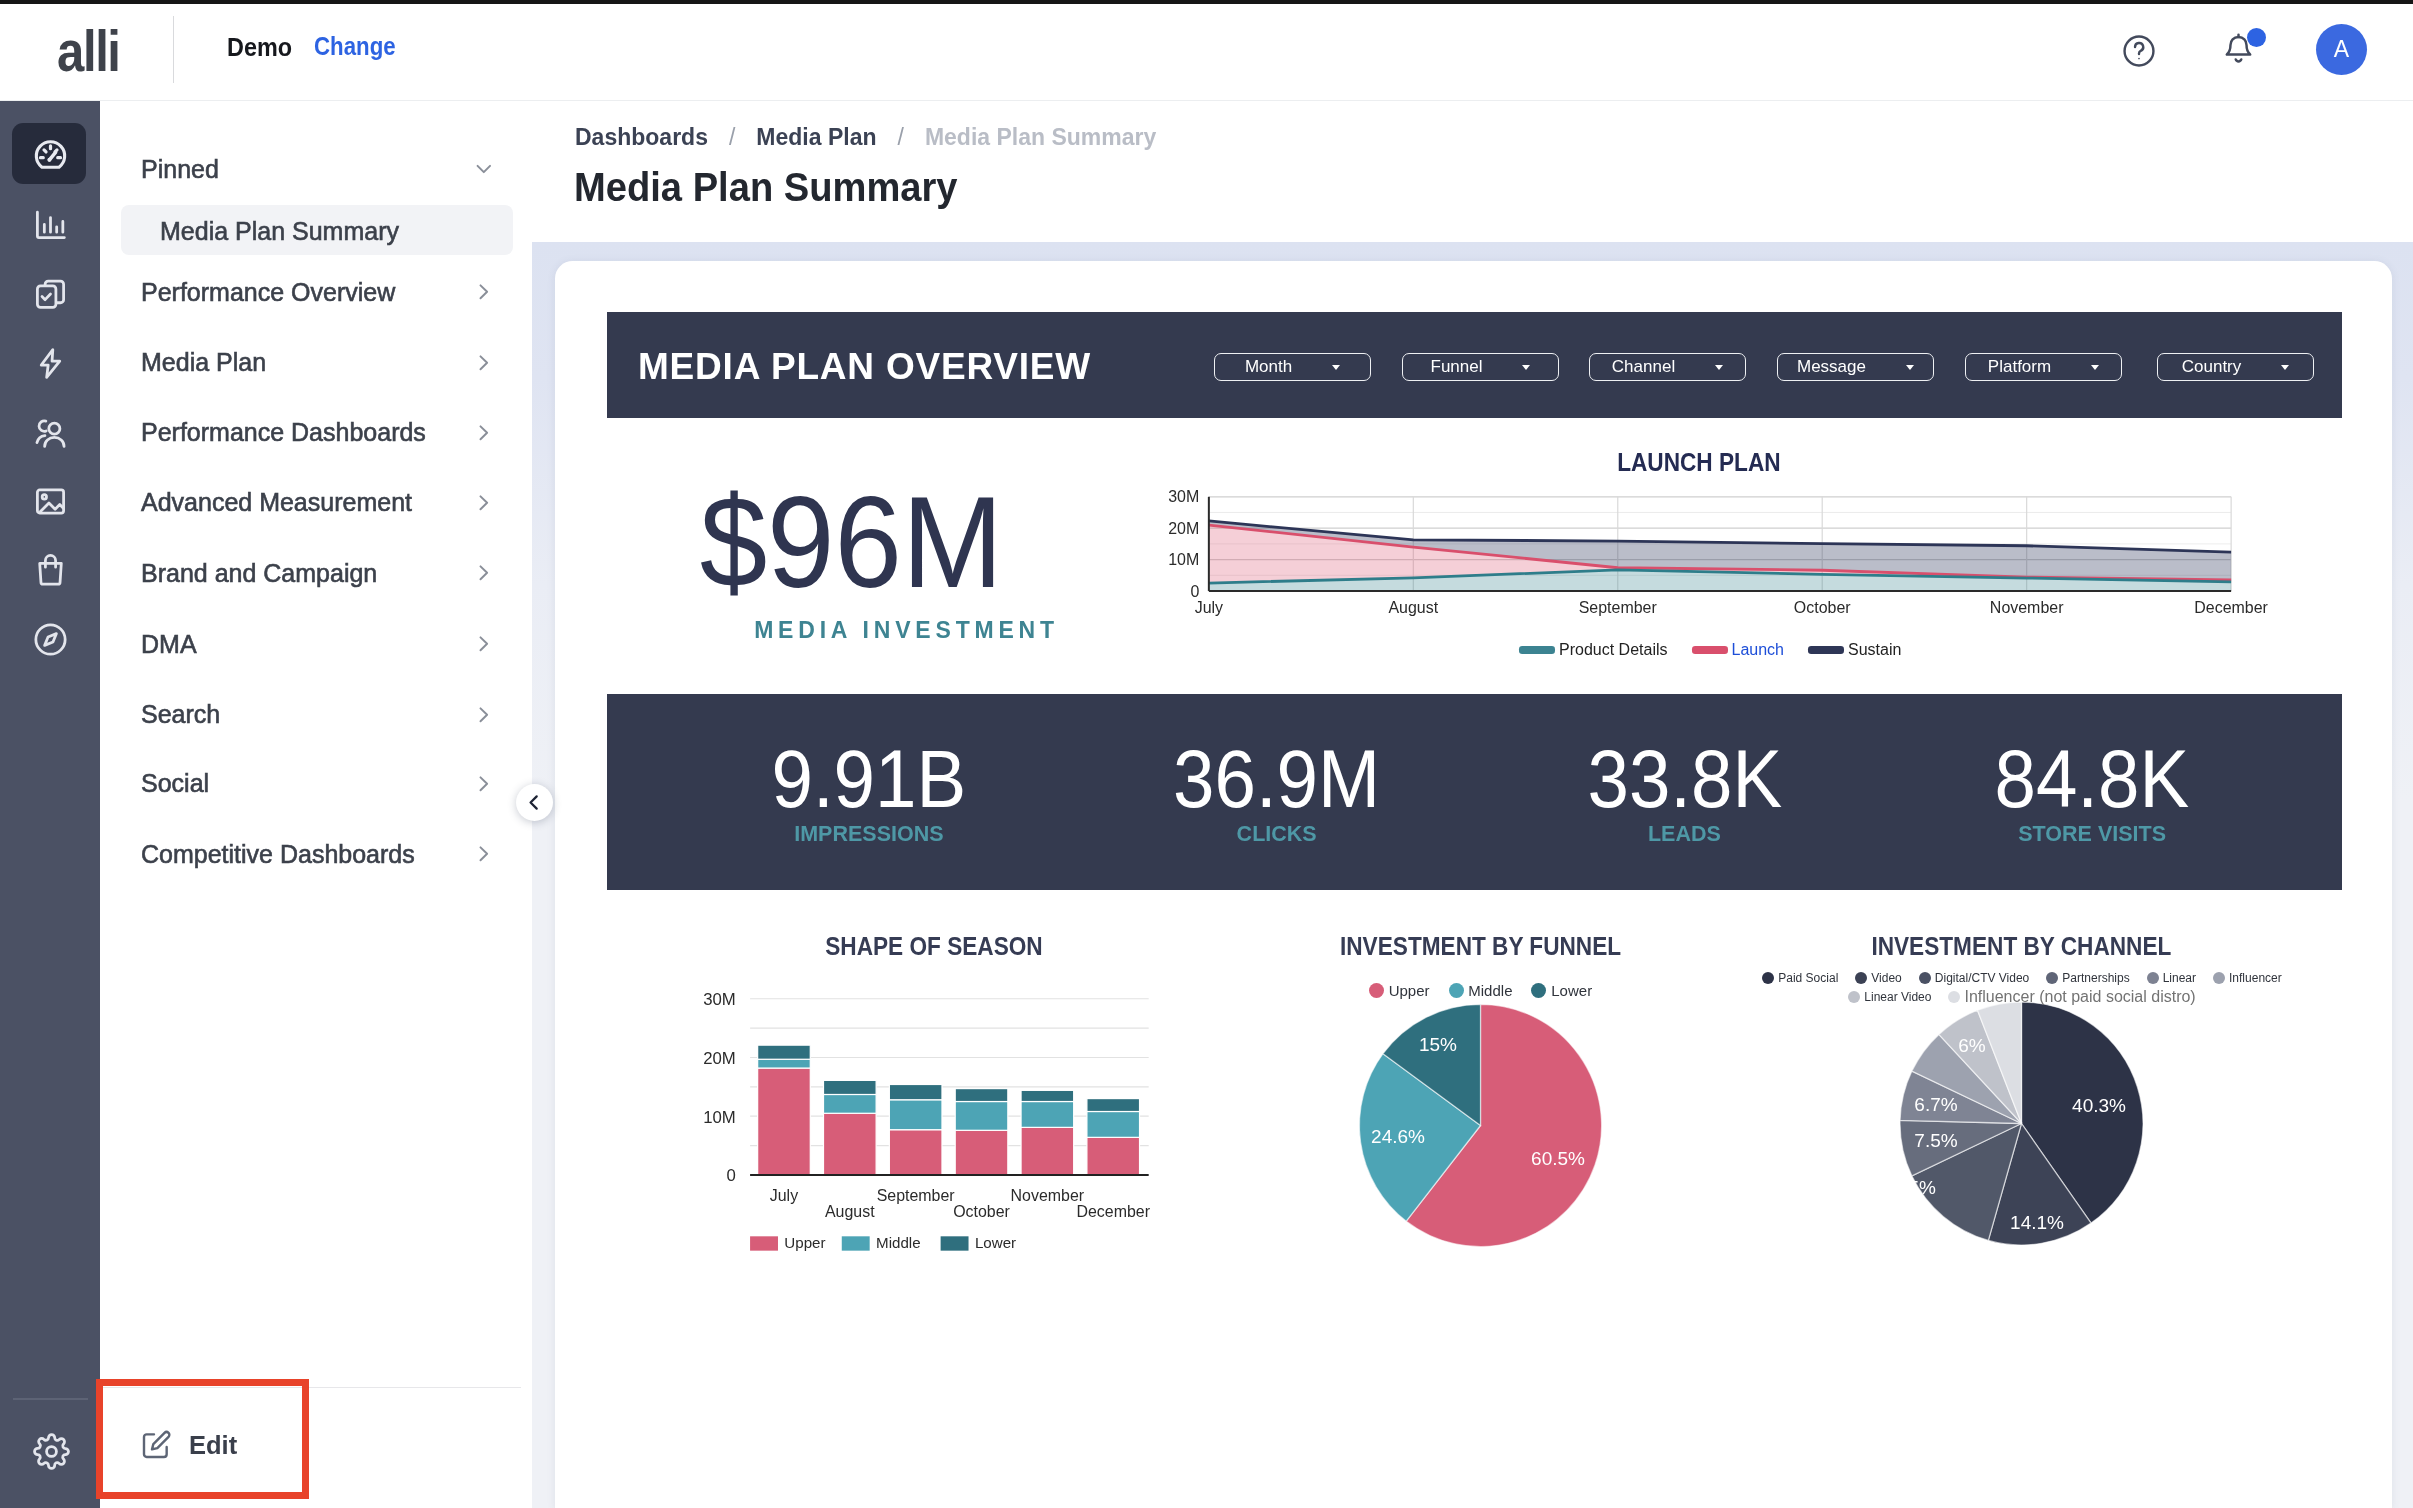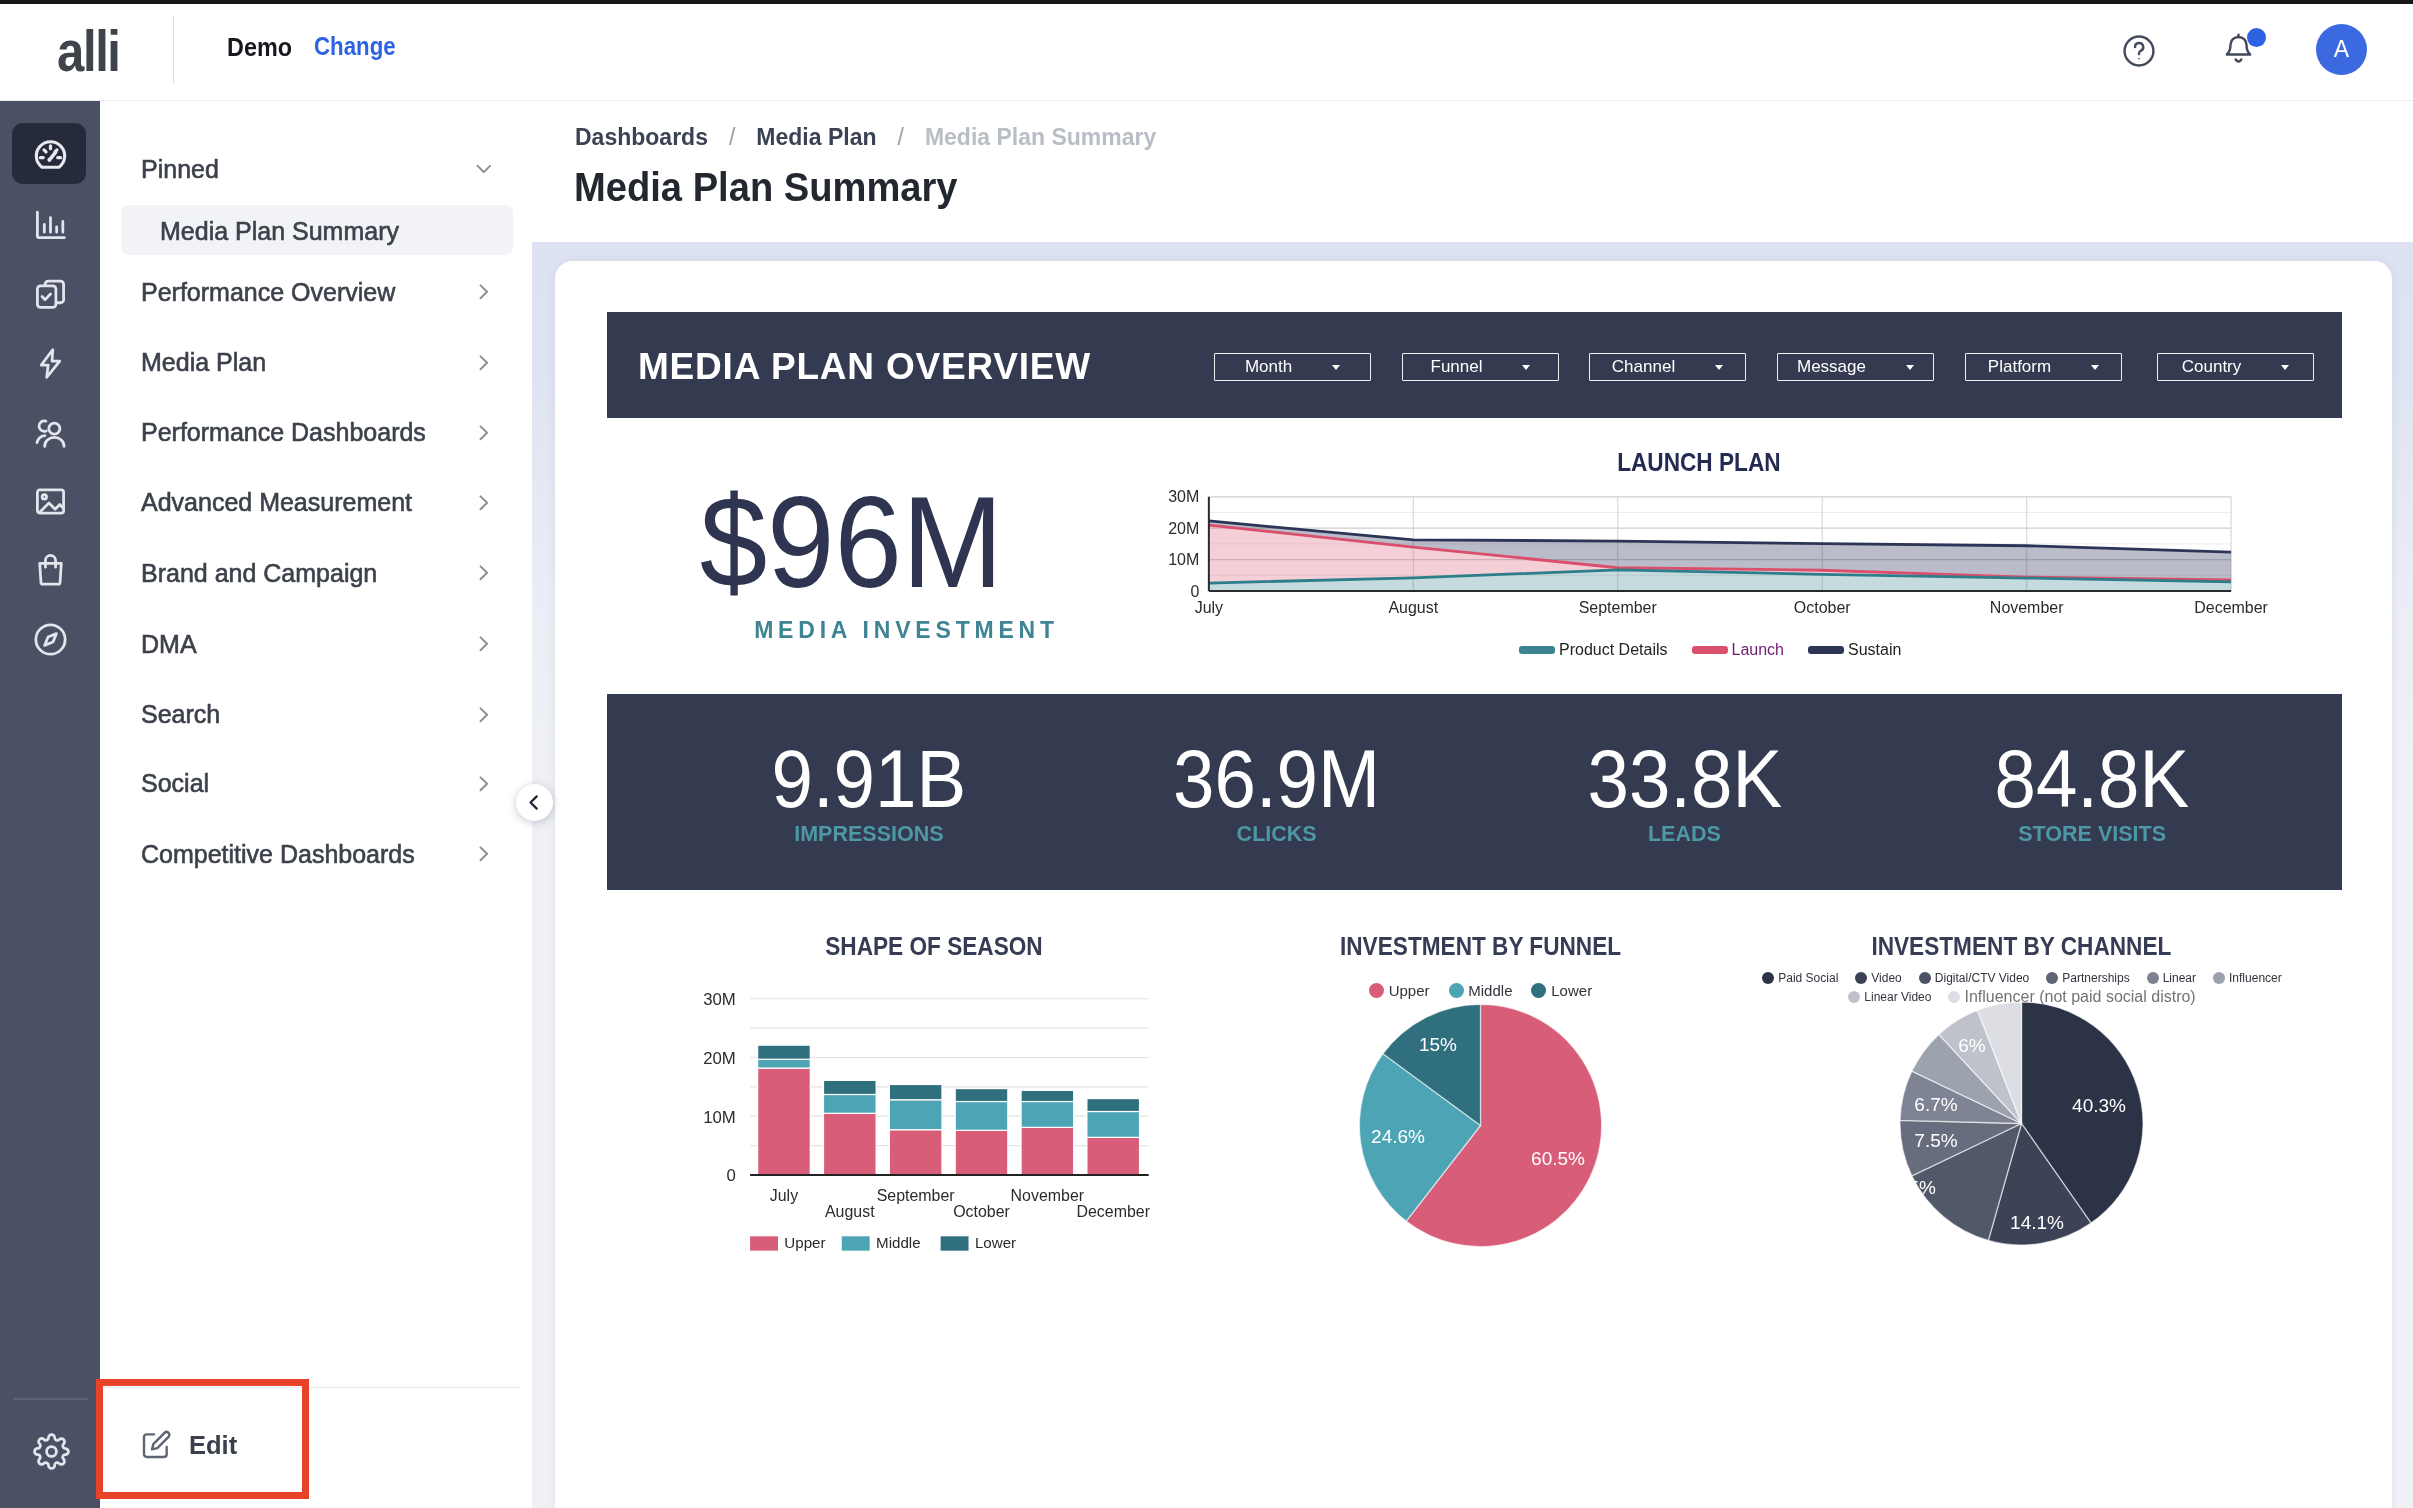--- a/index.html
+++ b/index.html
@@ -46,21 +46,21 @@
 #breadcrumb { left:575px; top:124px; font-size:23px; font-weight:700; color:#3b4254; }
 #breadcrumb .sep { color:#9aa0ab; font-weight:400; padding:0 21px; }
 #breadcrumb .cur { color:#b9bdc6; }
 #pagetitle { left:574px; top:164px; font-size:41px; font-weight:700; color:#23272f; }
 #pagetitle span { display:inline-block; transform:scaleX(0.93); transform-origin:left top; }
 #card { left:555px; top:261px; width:1837px; height:1247px; background:#fff; border-radius:17.6px 17.6px 0 0; box-shadow:0 1.6px 8px rgba(80,90,120,.10); }
 
 
 #ovbar { left:607px; top:312px; width:1735px; height:106px; background:#343a4f; }
 #ovtitle { left:31px; top:34px; font-size:37px; font-weight:700; color:#fff; letter-spacing:0.8px; }
-.filterbtn { top:41px; width:157px; height:28px; border:1.6px solid #eef0f3; border-radius:1px; color:#fff; font-size:17px; display:flex; align-items:center; justify-content:center; gap:40px; }
+.filterbtn { top:41px; width:157px; height:28px; border:1.6px solid #eef0f3; border-radius:7px; color:#fff; font-size:17px; display:flex; align-items:center; justify-content:center; gap:40px; }
 .filterbtn .caret { width:0; height:0; border-left:4.8px solid transparent; border-right:4.8px solid transparent; border-top:5.6px solid #fff; }
 
 
 #big96 { left:684px; top:478px; width:335px; text-align:center; font-size:129px; line-height:129px; color:#2f3550; }
 #big96 span { display:inline-block; transform:scaleX(0.94); }
 #big96label { left:747px; top:617px; width:319px; text-align:center; font-size:23px; font-weight:700; color:#3e8492; letter-spacing:4.8px; }
 
 
 #band { left:607px; top:694px; width:1735px; height:196px; background:#343a4f; display:flex; padding:0 46px 0 58px; }
 .bandcol { flex:1; text-align:center; color:#fff; padding-top:45px; }
@@ -251,21 +251,21 @@
     <text x="1356" y="168" text-anchor="middle" font-size="20" fill="#2b2b2b">December</text>
   </svg>
 <div id="launchlegend" class="abs" style="left: 1519px; top: 641px;">
     <div style="display:flex;align-items:center;gap:24px;">
       <div style="display:flex;align-items:center;gap:4px;">
         <div style="width:36px;height:7.2px;border-radius:3.2px;background:#3c8391"></div>
         <div style="font-size:16px;color:#222;">Product Details</div>
       </div>
       <div style="display:flex;align-items:center;gap:4px;">
         <div style="width:36px;height:7.2px;border-radius:3.2px;background:#d94f6c"></div>
-        <div style="font-size:16px;color:#701a75;">Launch</div>
+        <div style="font-size:16px;color:#1d4ed8;">Launch</div>
       </div>
       <div style="display:flex;align-items:center;gap:4px;">
         <div style="width:36px;height:7.2px;border-radius:3.2px;background:#2e3656"></div>
         <div style="font-size:16px;color:#222;">Sustain</div>
       </div>
     </div>
   </div>
 
 <div id="band" class="abs">
   <div class="bandcol">

